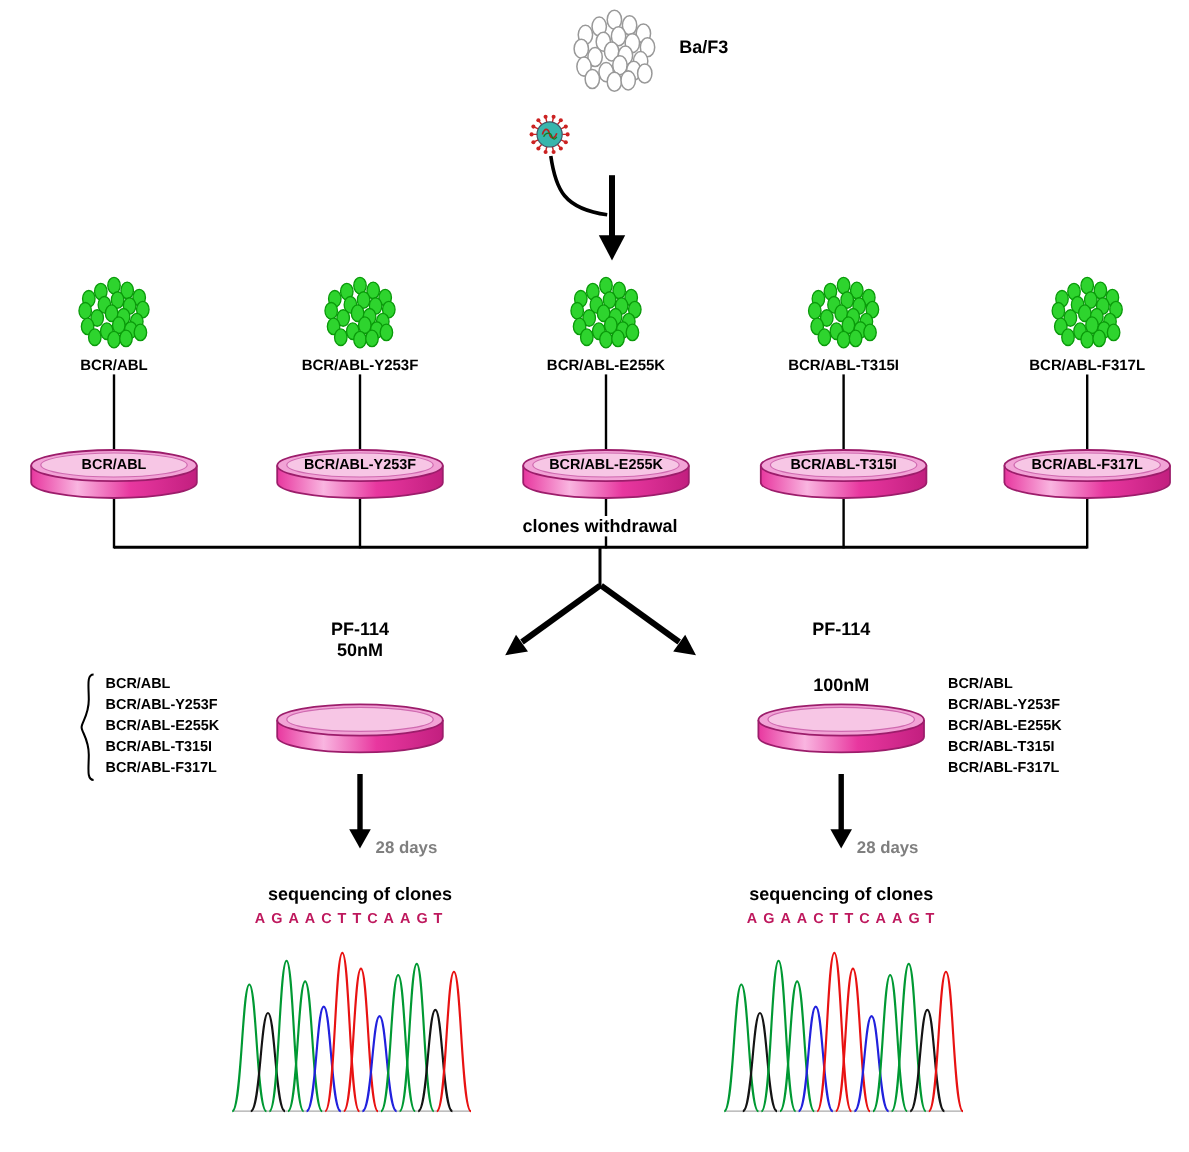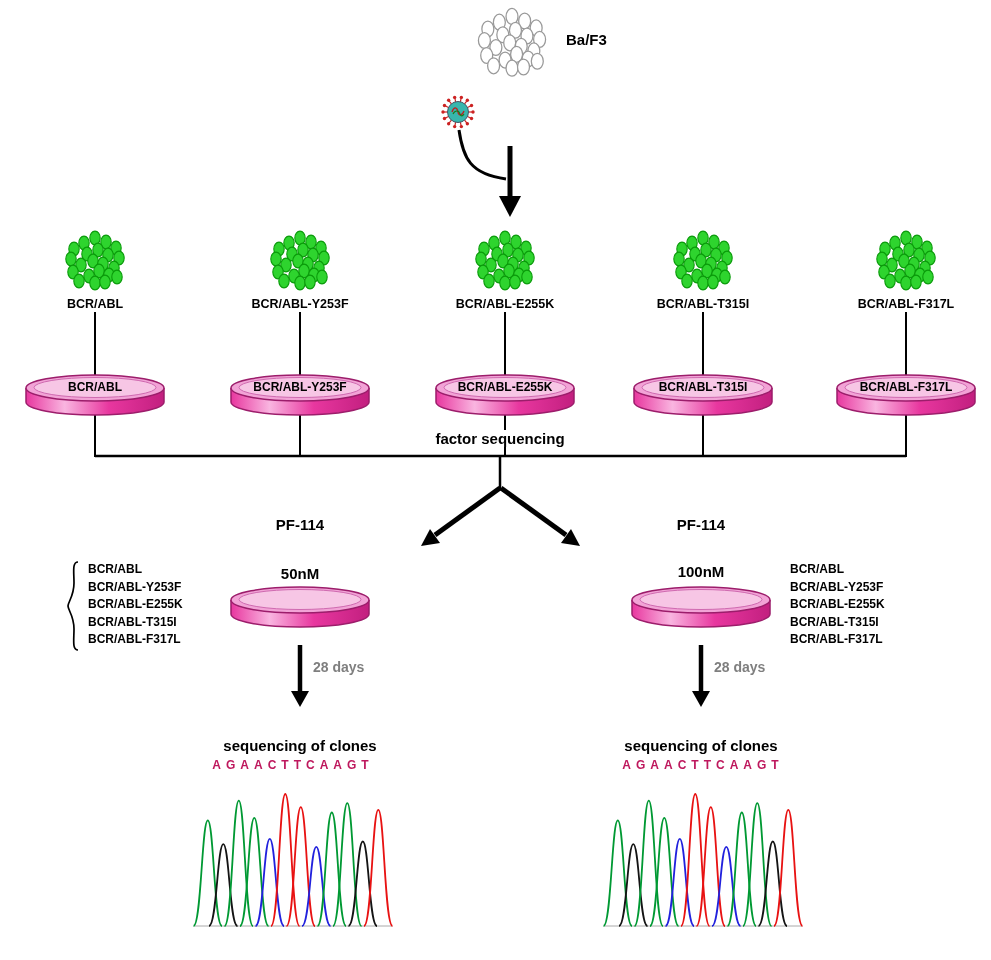--- a/index.html
+++ b/index.html
@@ -5,21 +5,21 @@
   * { margin: 0; padding: 0; box-sizing: border-box; }
   html, body { background: #ffffff; font-family: "Liberation Sans", sans-serif; }
   #canvas { position: relative; width: 991px; height: 932px; background: #fff; overflow: hidden; }
   #canvas > * { position: absolute; }
   #connectors { left: 0; top: 0; z-index: 1; }
   svg.cluster { z-index: 2; }
   .dish { width: 150px; height: 60px; z-index: 3; }
   .lbl { font-weight: bold; font-size: 12.5px; color: #000; text-align: center; white-space: nowrap; z-index: 4; }
   .big { font-size: 15px; }
   .dishlbl { font-size: 12px; }
-  .gray { color: #7f7f7f; font-size: 14px; text-align: left; }
+  .gray { color: #7f7f7f; font-size: 14px; text-align: left; margin-top: 39px; }
   .whitebg { background: #fff; }
   .clone-list { font-weight: bold; font-size: 12px; line-height: 17.5px; color: #000; white-space: nowrap; z-index: 4; }
   .trace { width: 206px; z-index: 2; }
   .seq { font-weight: bold; font-size: 12px; letter-spacing: 5px; color: #be185d; text-align: center; height: 18px; }
   .trace-svg { display: block; }
   #virus { z-index: 3; }
 </style>
 </head>
 <body>
 
@@ -321,24 +321,24 @@
         <ellipse cx="75" cy="28" rx="69" ry="13" fill="#f2a3d6" stroke="#9c1d6b" stroke-width="1.5"></ellipse>
         <ellipse cx="75" cy="27.5" rx="61" ry="10" fill="#f7c6e5" stroke="#cf6ab0" stroke-width="1"></ellipse>
       </svg></div>
 
   <div class="lbl dishlbl" style="left:20px;top:380px;width:150px">BCR/ABL</div>
   <div class="lbl dishlbl" style="left:225px;top:380px;width:150px">BCR/ABL-Y253F</div>
   <div class="lbl dishlbl" style="left:430px;top:380px;width:150px">BCR/ABL-E255K</div>
   <div class="lbl dishlbl" style="left:628px;top:380px;width:150px">BCR/ABL-T315I</div>
   <div class="lbl dishlbl" style="left:831px;top:380px;width:150px">BCR/ABL-F317L</div>
 
-  <div class="lbl big whitebg" style="left:405px;top:430px;width:190px">factor sequencing</div>
+  <div class="lbl big whitebg" style="left:405px;top:430px;width:190px">clones withdrawal</div>
 
   <div class="lbl big" style="left:240px;top:516px;width:120px">PF-114</div>
-  <div class="lbl big" style="left:240px;top:565px;width:120px">50nM</div>
+  <div class="lbl big" style="left:240px;top:534px;width:120px">50nM</div>
   <svg style="left:66px;top:560px" width="14" height="92" viewBox="0 0 14 92">
     <path d="M12,2 C6,2 8,12 8,23 C8,36 2,42 2,46 C2,50 8,56 8,69 C8,80 6,90 12,90" fill="none" stroke="#000" stroke-width="1.7"></path>
   </svg>
   <div class="clone-list" style="left:88px;top:561px">
     <div>BCR/ABL</div>
     <div>BCR/ABL-Y253F</div>
     <div>BCR/ABL-E255K</div>
     <div>BCR/ABL-T315I</div>
     <div>BCR/ABL-F317L</div>
   </div>

